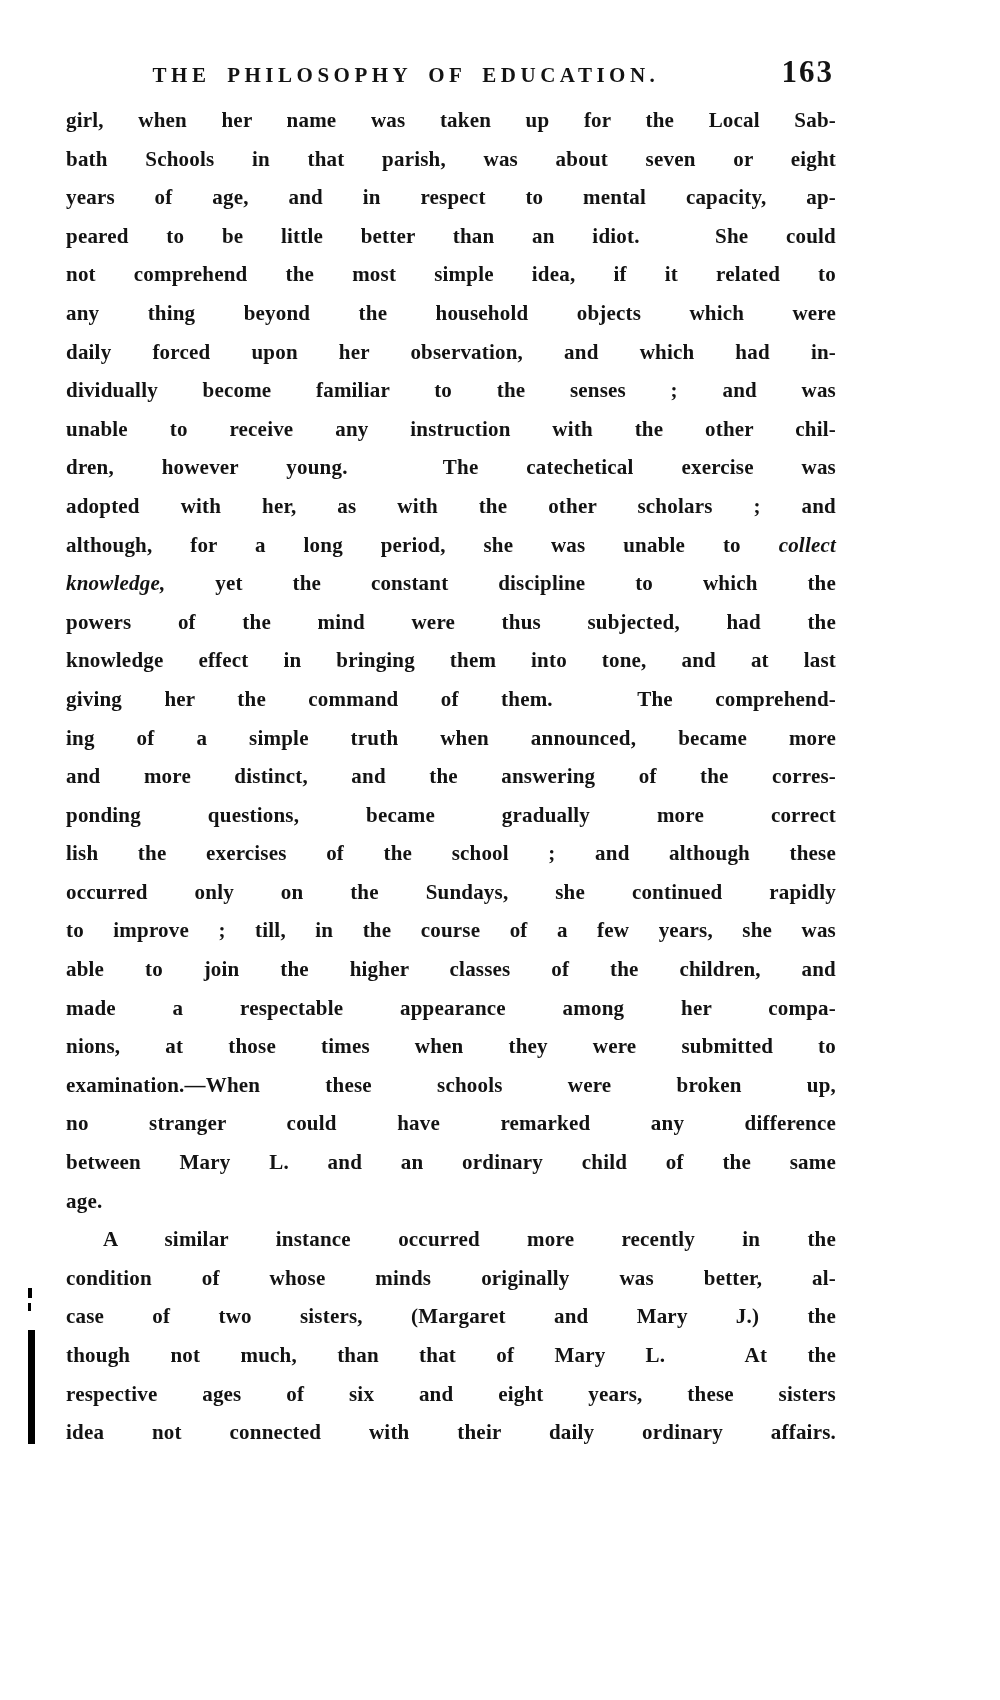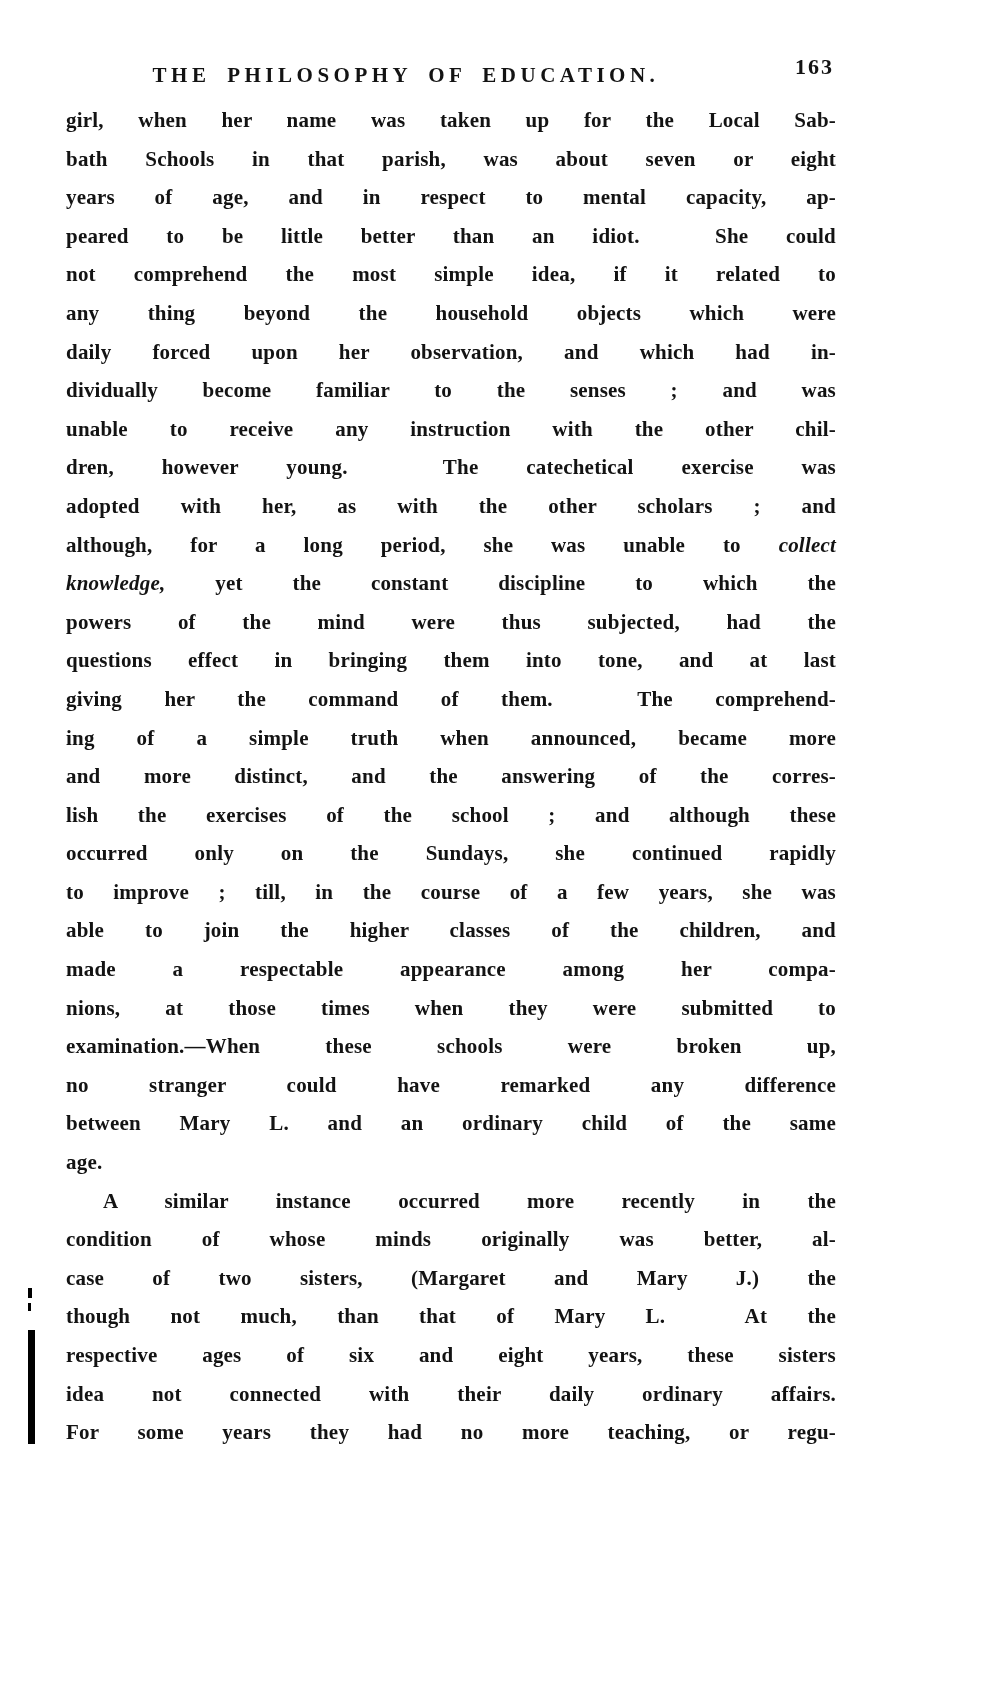--- a/index.html
+++ b/index.html
@@ -26,21 +26,21 @@
     font-weight: 700;
     letter-spacing: 4.5px;
     word-spacing: 7px;
     padding-top: 9px;
     padding-right: 90px; 
   }
   .page-num {
     position: absolute;
     right: 2px;
     top: 0;
-    font-size: 22px;
+    font-size: 31px;
     font-weight: 700;
     letter-spacing: 2px;
   }
   .body-text {
     position: absolute;
     left: 38px;
     top: 101px;
     width: 770px;
     font-size: 21px;
     font-weight: 600;
@@ -82,24 +82,25 @@
       <div class="tl">not comprehend the most simple idea, if it related to</div>
       <div class="tl">any thing beyond the household objects which were</div>
       <div class="tl">daily forced upon her observation, and which had in-</div>
       <div class="tl">dividually become familiar to the senses ; and was</div>
       <div class="tl">unable to receive any instruction with the other chil-</div>
       <div class="tl">dren, however young.&nbsp; The catechetical exercise was</div>
       <div class="tl">adopted with her, as with the other scholars ; and</div>
       <div class="tl"><span>although, for a long period, she was unable to </span><span class="it">collect</span></div>
       <div class="tl"><span class="it">knowledge,</span><span> yet the constant discipline to which the</span></div>
       <div class="tl">powers of the mind were thus subjected, had the</div>
-      <div class="tl">questions effect in bringing them into tone, and at last</div>
+      <div class="tl">knowledge effect in bringing them into tone, and at last</div>
       <div class="tl">giving her the command of them.&nbsp; The comprehend-</div>
       <div class="tl">ing of a simple truth when announced, became more</div>
       <div class="tl">and more distinct, and the answering of the corres-</div>
+      <div class="tl">ponding questions, became gradually more correct</div>
       <div class="tl">lish the exercises of the school ; and although these</div>
       <div class="tl">occurred only on the Sundays, she continued rapidly</div>
       <div class="tl">to improve ; till, in the course of a few years, she was</div>
       <div class="tl">able to join the higher classes of the children, and</div>
       <div class="tl">made a respectable appearance among her compa-</div>
       <div class="tl">nions, at those times when they were submitted to</div>
       <div class="tl">examination.—When these schools were broken up,</div>
       <div class="tl">no stranger could have remarked any difference</div>
       <div class="tl">between Mary L. and an ordinary child of the same</div>
       <div class="tl plain">age.</div>

